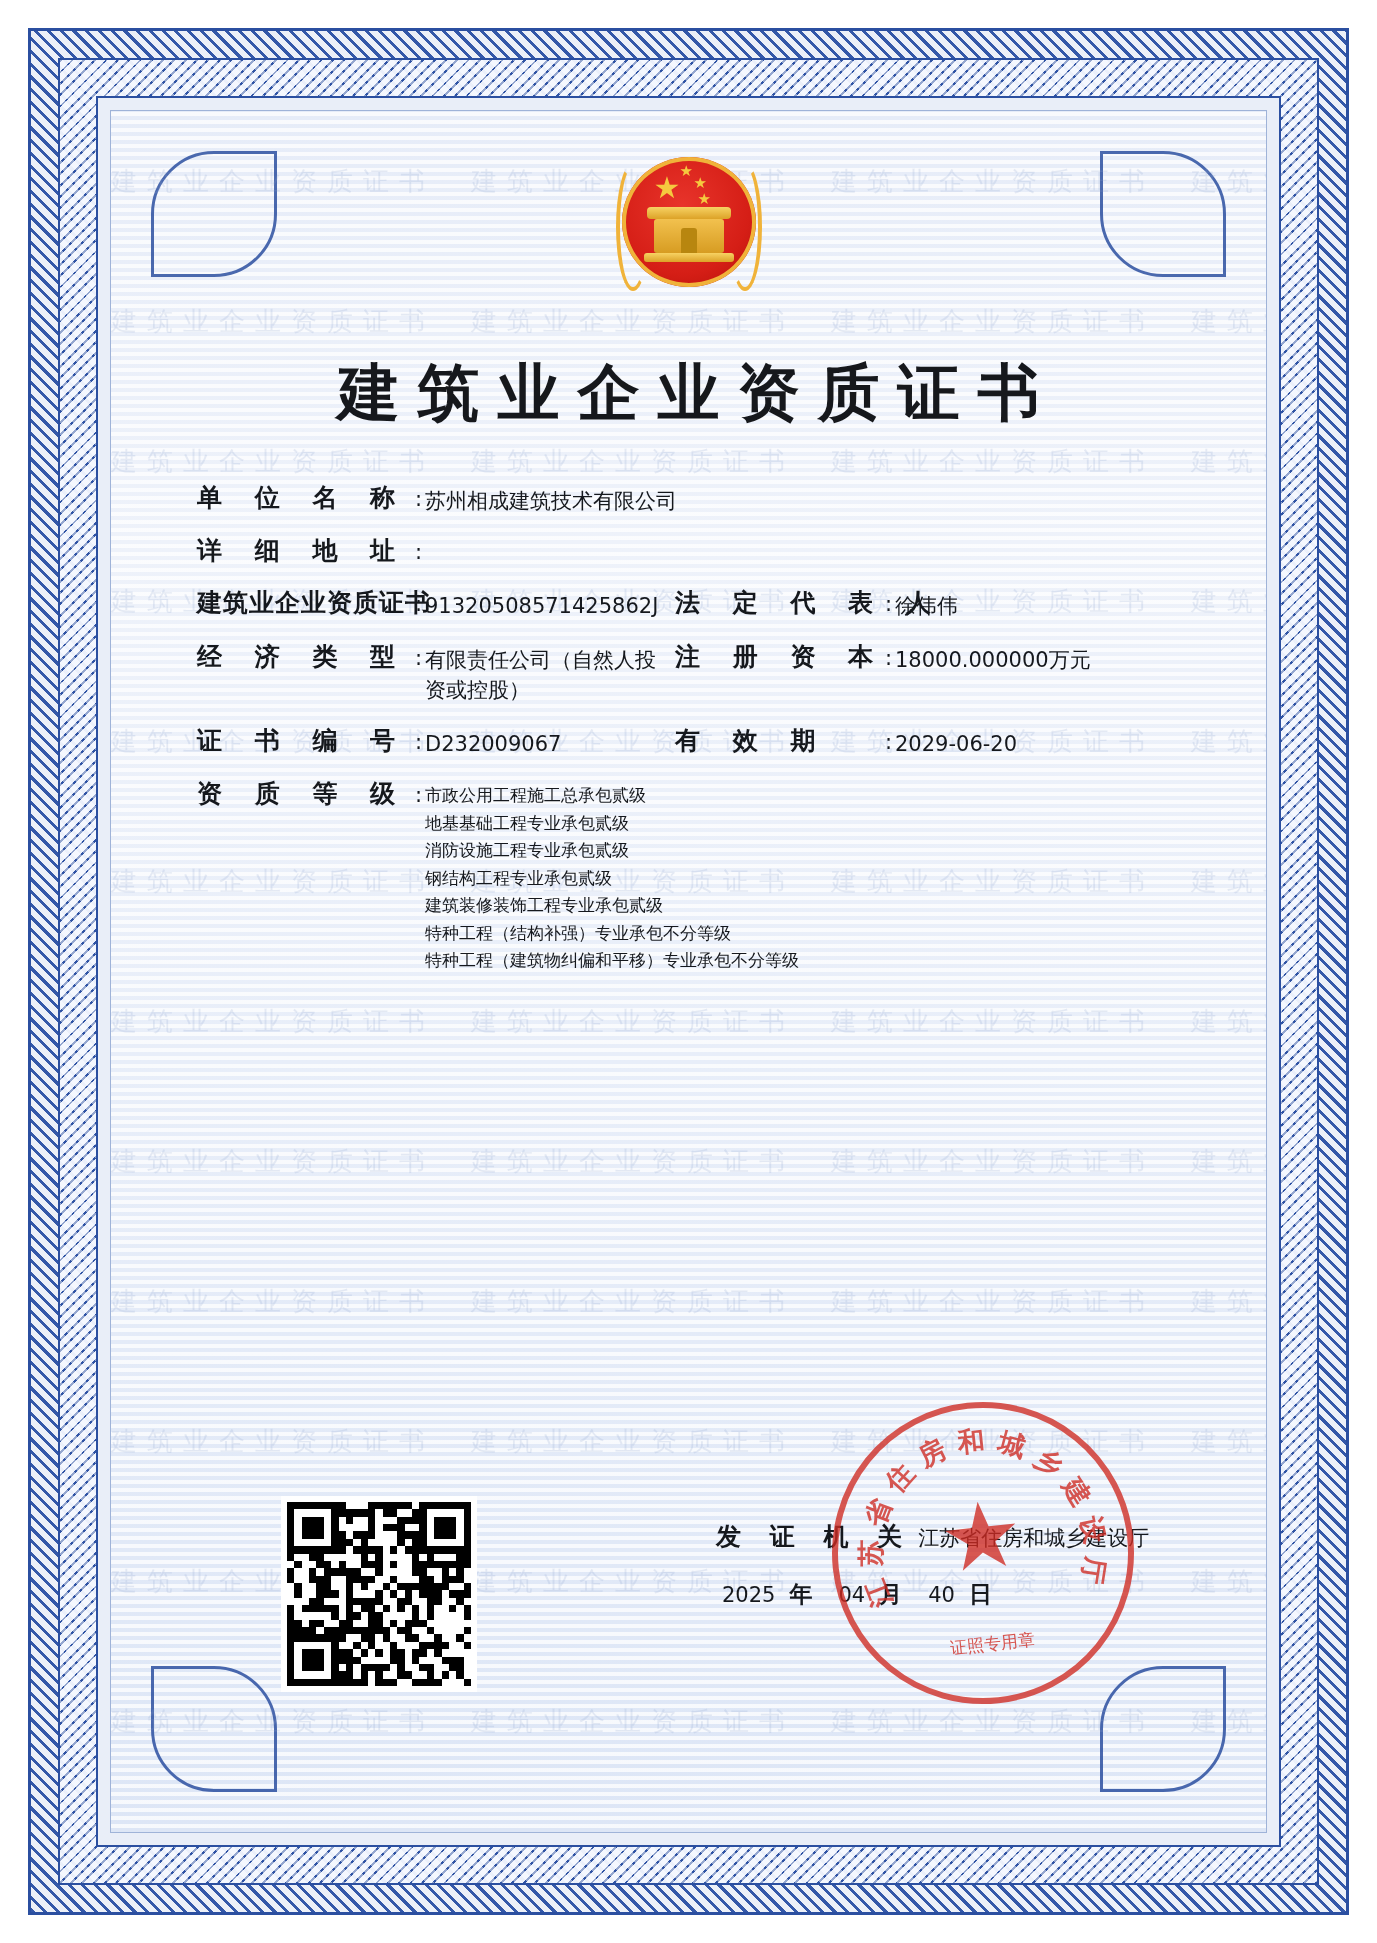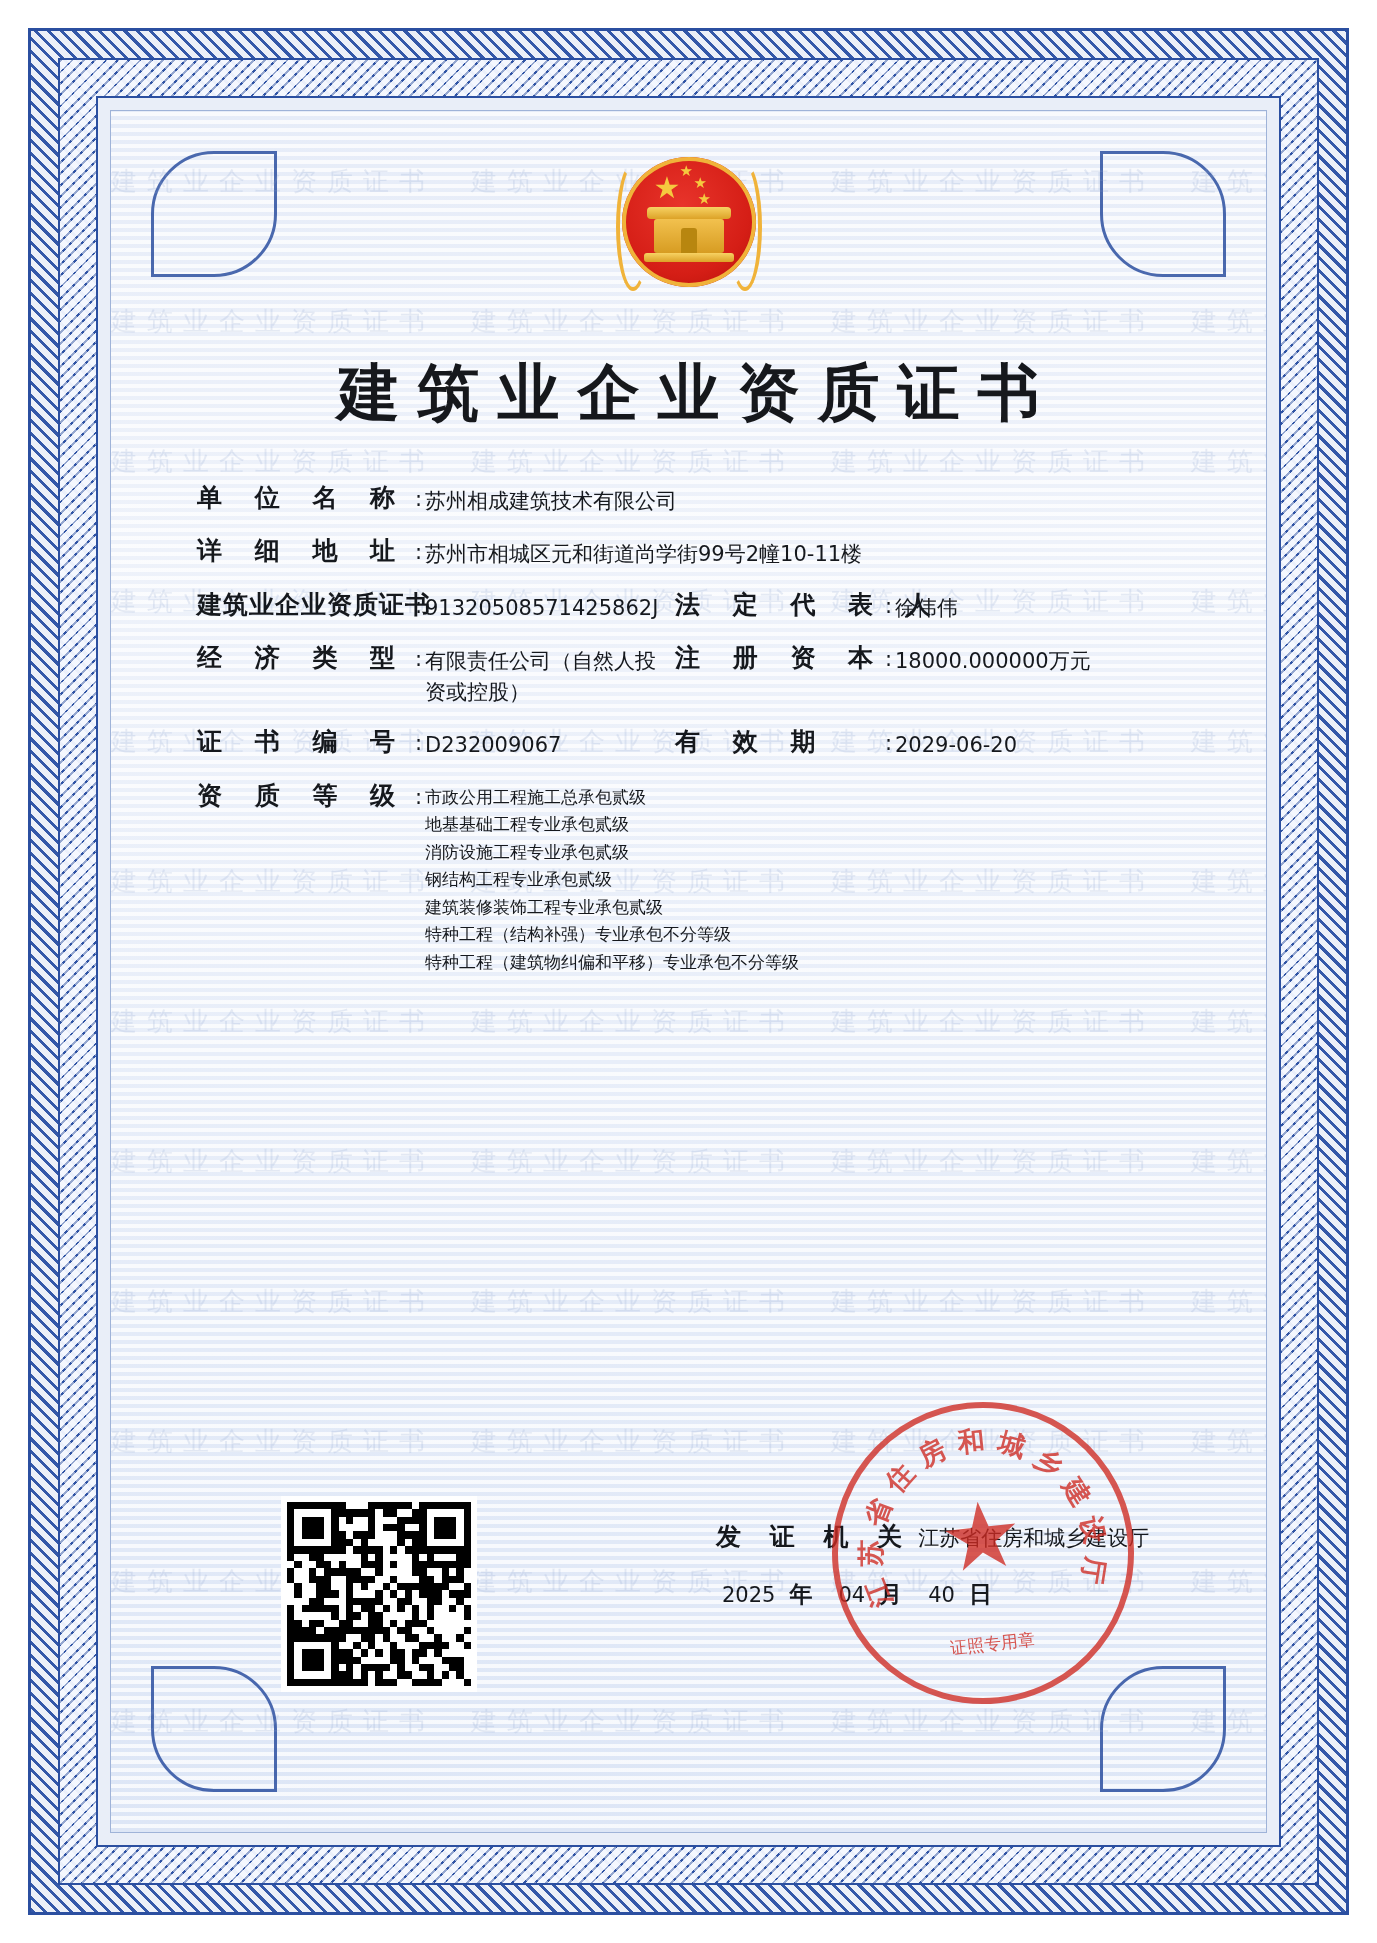--- a/index.html
+++ b/index.html
@@ -384,21 +384,20 @@
 
       <div class="row">
         <div class="label">单 位 名 称</div>
         <div class="colon">:</div>
         <div class="value">苏州相成建筑技术有限公司</div>
       </div>
 
       <div class="row">
         <div class="label">详 细 地 址</div>
         <div class="colon">:</div>
-        <div class="value">苏州市相城区元和街道尚学街99号2幢10-11楼</div>
       </div>
 
       <div class="row">
         <div class="label tight">建筑业企业资质证书</div>
         <div class="colon">:</div>
         <div class="value narrow">91320508571425862J</div>
         <div class="label2">法 定 代 表 人</div>
         <div class="colon">:</div>
         <div class="value">徐伟伟</div>
       </div>

